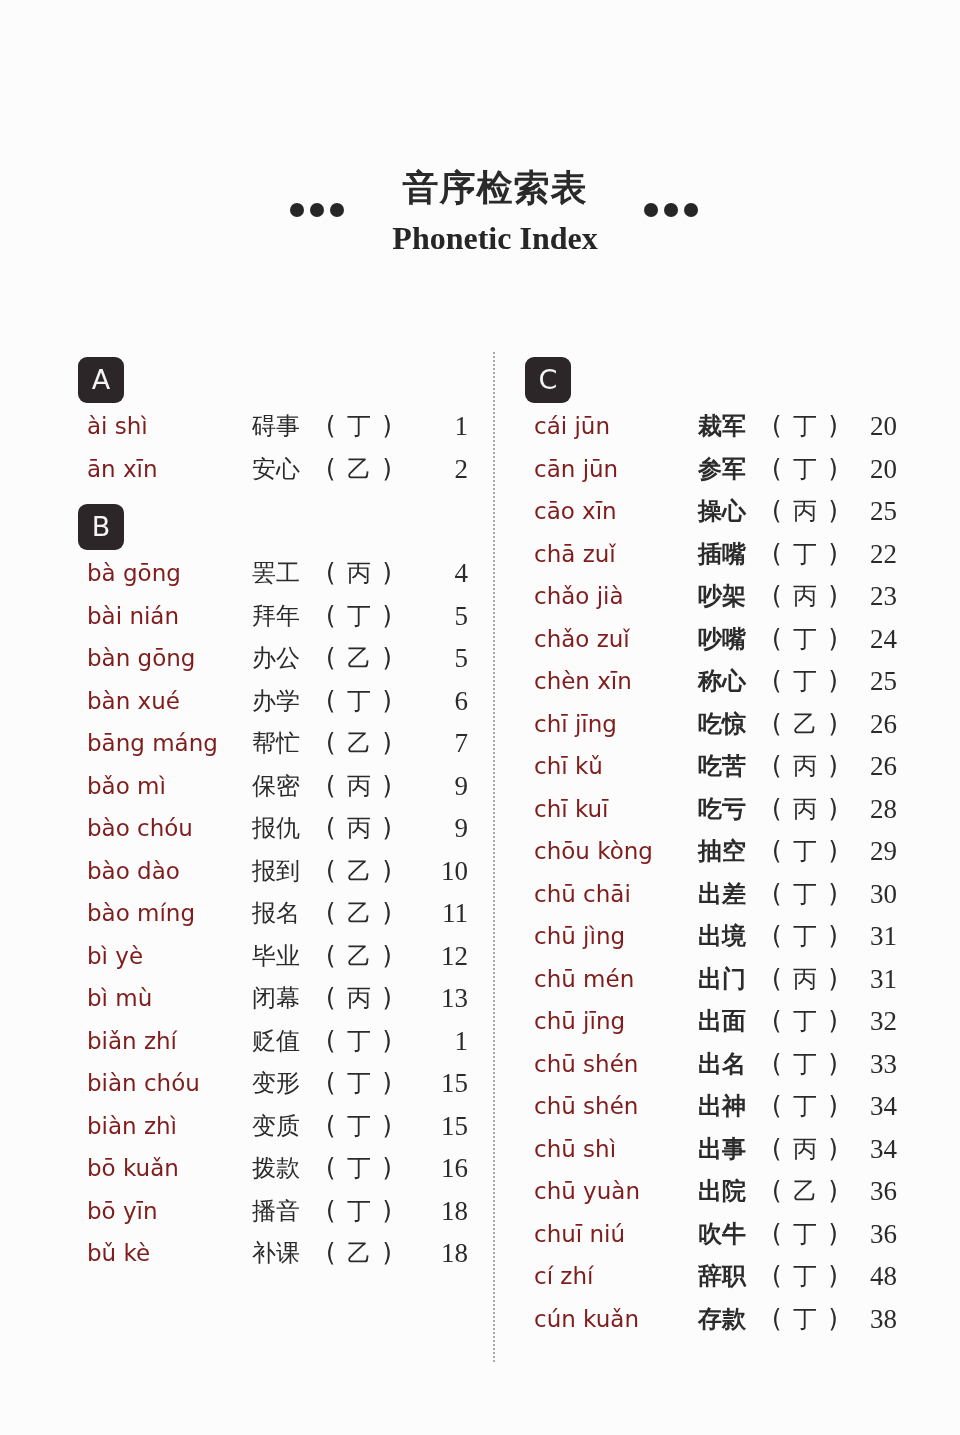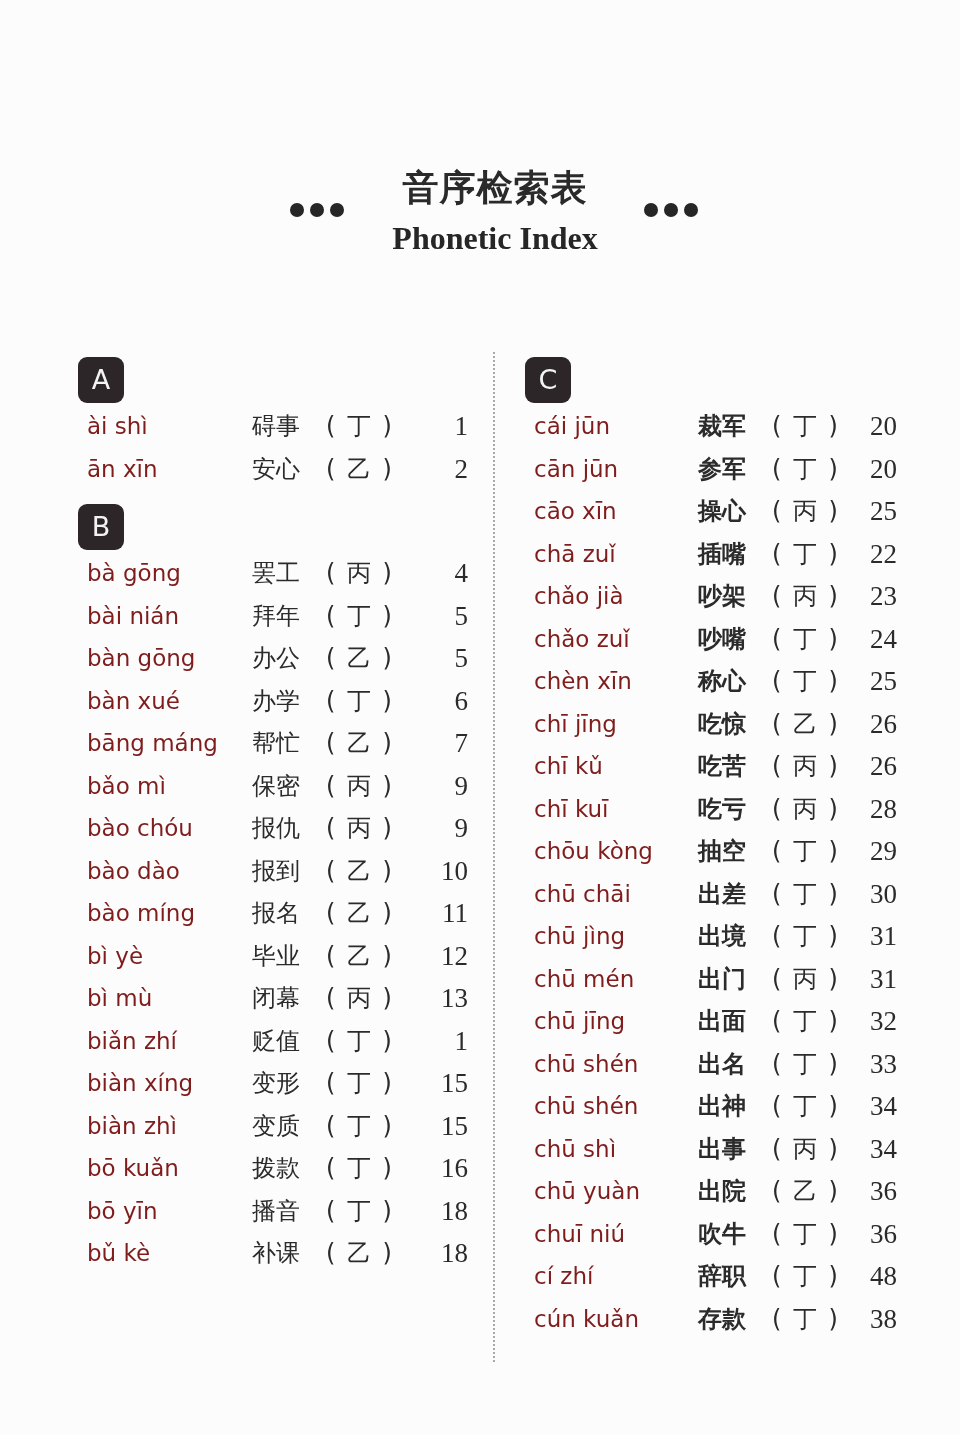--- a/index.html
+++ b/index.html
@@ -243,21 +243,21 @@
           <span class="level">( 丙 )</span>
           <span class="page">13</span>
         </div>
         <div class="entry">
           <span class="pinyin">biǎn zhí</span>
           <span class="word">贬值</span>
           <span class="level">( 丁 )</span>
           <span class="page">1</span>
         </div>
         <div class="entry">
-          <span class="pinyin">biàn xíng</span>
+          <span class="pinyin">biàn chóu</span>
           <span class="word">变形</span>
           <span class="level">( 丁 )</span>
           <span class="page">15</span>
         </div>
         <div class="entry">
           <span class="pinyin">biàn zhì</span>
           <span class="word">变质</span>
           <span class="level">( 丁 )</span>
           <span class="page">15</span>
         </div>

